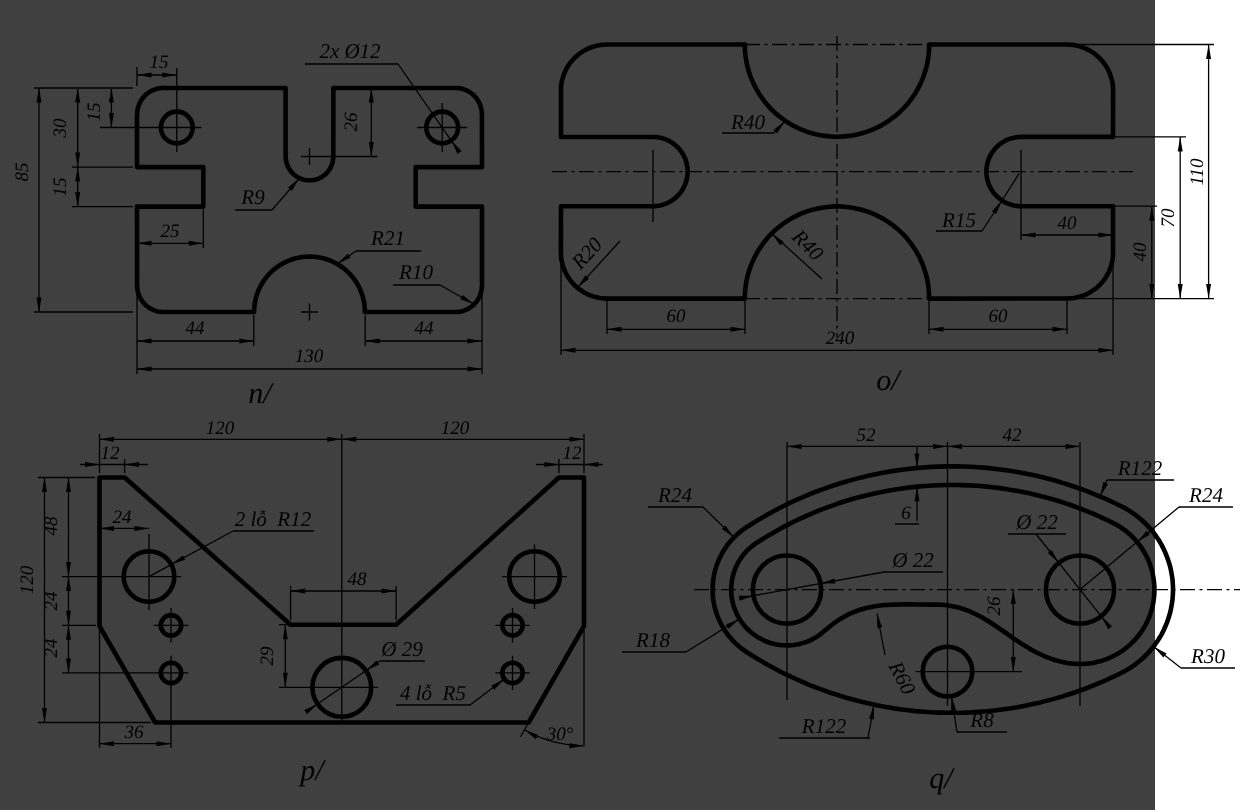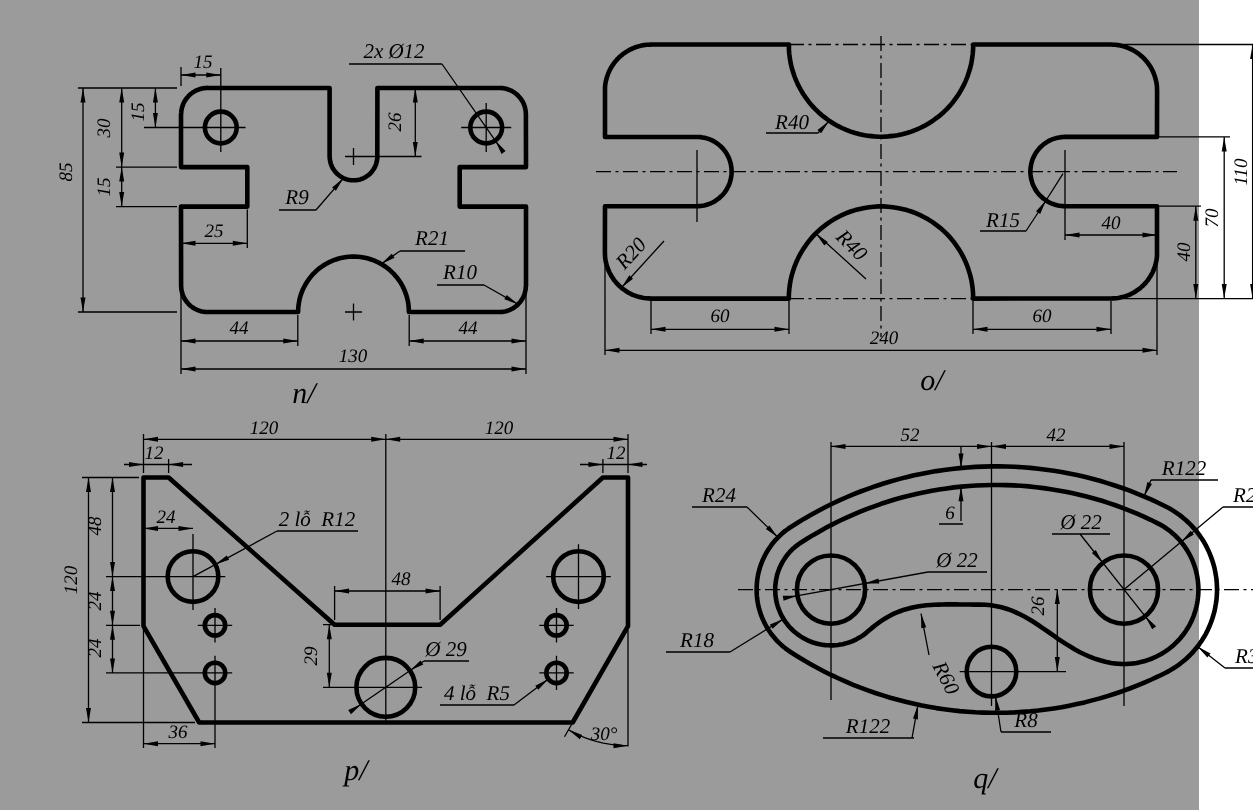--- a/index.html
+++ b/index.html
@@ -1,16 +1,16 @@
 <!DOCTYPE html>
 <html><head>
 <meta charset="utf-8">
 <style>
   html, body { margin: 0; padding: 0; background: #ffffff; -webkit-font-smoothing: antialiased; }
-  .sheet { width: 1155px; height: 810px; background: #22c55e; filter: grayscale(1); padding-left: 44px; }
+  .sheet { width: 1155px; height: 810px; background: #be185d; filter: grayscale(1); }
   svg { display: block; }
   .thick { fill: none; stroke: #000000; stroke-width: 4.6; stroke-linejoin: round; }
   .thin  { fill: none; stroke: #000000; stroke-width: 1.3; }
   .cl    { fill: none; stroke: #000000; stroke-width: 1.3; stroke-dasharray: 15 4.5 3 4.5; }
   .arr   { fill: #000000; stroke: none; }
   .lbl   { fill: #000000; font-family: "Liberation Serif", "DejaVu Serif", serif;
            font-style: italic; text-anchor: middle; text-rendering: geometricPrecision; }
 </style>
 </head>
 <body>

